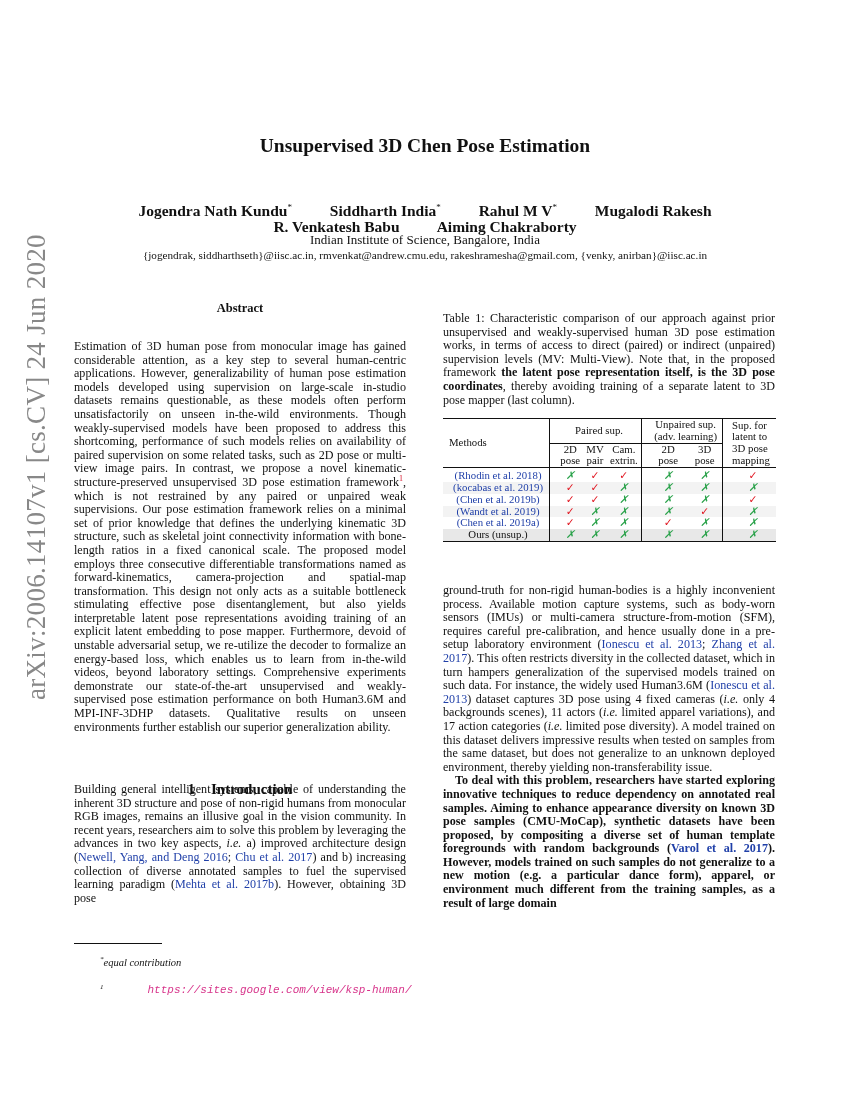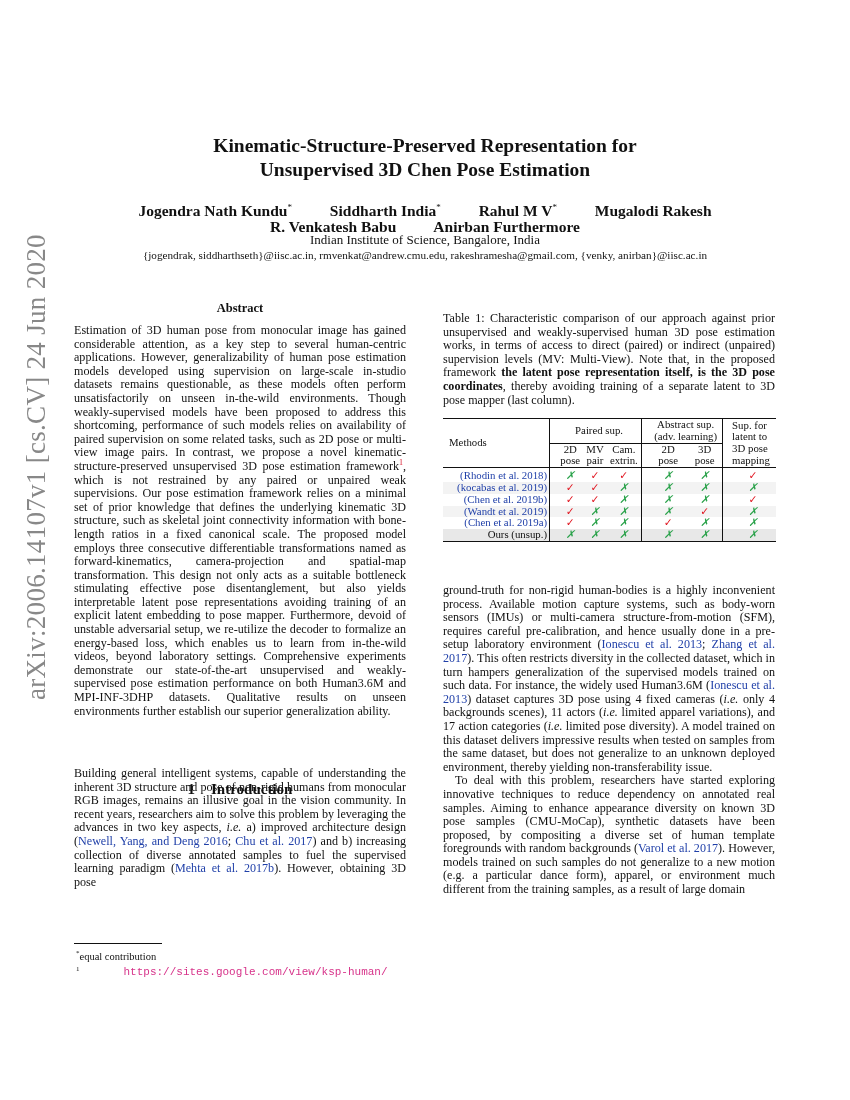--- a/index.html
+++ b/index.html
@@ -25,74 +25,73 @@
       position: absolute; left: 0; width: 850px; top: 248px;
       text-align: center; font-size: 11.2px; line-height: 14px;
     }
     .arxiv-stamp {
       position: absolute; left: 21px; top: 700px;
       transform: rotate(-90deg); transform-origin: 0 0;
       font-size: 27px; color: #888; white-space: nowrap; letter-spacing: 0.3px;
       width: 410px;
     }
     .col { position: absolute; width: 332px; font-size: 12.1px; line-height: 13.6px; text-align: justify; }
-    .col-left { left: 74px; }
+    .col-left { left: 74px; margin-top: 16px; }
     .col-right { left: 443px; }
     .h-abstract { position: absolute; left: 74px; width: 332px; top: 301px; text-align: center; font-weight: bold; font-size: 12.5px; }
     .abstract-text { top: 324px; }
     .abstract-text p { margin: 0; }
     .h-intro { position: absolute; left: 74px; width: 332px; top: 781px; text-align: center; font-weight: bold; font-size: 15px; }
     .h-intro .num { display: inline-block; margin-right: 16px; }
     .intro-text { top: 767px; }
     .link { color: #1f3fa8; }
     .fn-link { color: #d7338a; font-family: "Liberation Mono", "DejaVu Sans Mono", monospace; font-size: 11px; padding-left: 44px; }
     .footnote-rule { position: absolute; left: 74px; top: 943px; width: 88px; border-top: 1px solid #111; }
-    .footnotes { position: absolute; left: 76px; top: 947px; font-size: 10.5px; line-height: 13px; }
+    .footnotes { position: absolute; left: 100px; top: 947px; font-size: 10.5px; line-height: 24px; font-style: italic; }
     .footnotes sup { font-size: 7px; }
     .caption { top: 312px; }
     .caption p { margin: 0; }
     table.tbl {
       position: absolute; left: 443px; top: 418px; width: 333px;
       border-collapse: collapse; font-size: 10.8px; line-height: 11.8px;
     }
     .tbl th, .tbl td { padding: 0 2px; font-weight: normal; text-align: center; white-space: nowrap; }
     .tbl thead tr.r1 th { border-top: 1.5px solid #111; }
     .tbl .bl { border-left: 1px solid #111; padding-left: 9px; }
     .tbl thead tr.r2 th.sub { border-top: 1px solid #111; }
     .tbl thead tr.r2 th { border-bottom: 1px solid #111; }
     .tbl tbody tr.first td { border-top: 1px solid #111; padding-top: 2px; }
     .tbl tbody tr:last-child td { border-bottom: 1.5px solid #111; }
-    .tbl td.method { text-align: right; padding-left: 6px; }
+    .tbl td.method { text-align: center; padding-left: 6px; }
     .tbl tbody tr.shade td { background: #e8e8e8; }
     .tbl tbody tr.shade-light td { background: #f3f3f3; }
     .mk-yes { color: #e0141e; }
     .mk-no { color: #2aa24a; font-style: italic; }
     .right-body { top: 584px; }
     .right-body p { margin: 0; }
-    .indent { text-indent: 12px; }
+    .indent { text-indent: 12px; font-weight: bold; }
     .redsup { color: #d7142a; font-size: 8px; vertical-align: super; line-height: 0; }
   </style>
 </head>
 <body>
 
 <div class="title">
-  <div>Kinematic-Structure-Preserved Representation for</div>
   <div>Unsupervised 3D Chen Pose Estimation</div>
 </div>
 
 <div class="authors">
   <div>
     <span>Jogendra Nath Kundu</span><sup>*</sup><span class="sp"></span>
     <span>Siddharth India</span><sup>*</sup><span class="sp"></span>
     <span>Rahul M V</span><sup>*</sup><span class="sp"></span>
     <span>Mugalodi Rakesh</span>
   </div>
   <div>
     <span>R. Venkatesh Babu</span><span class="sp"></span>
-    <span>Anirban Furthermore</span>
+    <span>Aiming Chakraborty</span>
   </div>
 </div>
 
 <div class="affil">Indian Institute of Science, Bangalore, India</div>
 <div class="emails">{jogendrak, siddharthseth}@iisc.ac.in, rmvenkat@andrew.cmu.edu, rakeshramesha@gmail.com, {venky, anirban}@iisc.ac.in</div>
 
 <div class="arxiv-stamp">arXiv:2006.14107v1  [cs.CV]  24 Jun 2020</div>
 
 <div class="h-abstract">Abstract</div>
 <div class="col col-left abstract-text">
@@ -115,21 +114,21 @@
 <div class="col col-right caption">
   <p><span>Table 1:  Characteristic comparison of our approach against prior unsupervised and weakly-supervised human 3D pose estimation works, in terms of access to direct (paired) or indirect (unpaired) supervision levels (MV: Multi-View). Note that, in the proposed framework </span><b>the latent pose representation itself, is the 3D pose coordinates</b><span>, thereby avoiding training of a separate latent to 3D pose mapper (last column).</span></p>
 </div>
 
 <table class="tbl">
   <thead>
     <tr class="r1">
       <th rowspan="2" style="text-align:left;padding-left:6px;vertical-align:middle;font-family:Liberation Serif, serif;">Methods</th>
       <th colspan="3" class="bl" style="vertical-align:middle;">Paired sup.</th>
       <th colspan="2" class="bl">
-          <div>Abstract sup.</div>
+          <div>Unpaired sup.</div>
           <div>(adv. learning)</div>
         </th>
       <th rowspan="2" class="bl" style="text-align:left;border-bottom:1px solid #111;">
         <div>Sup. for</div>
         <div>latent to</div>
         <div>3D pose</div>
         <div>mapping</div>
       </th>
     </tr>
     <tr class="r2">

